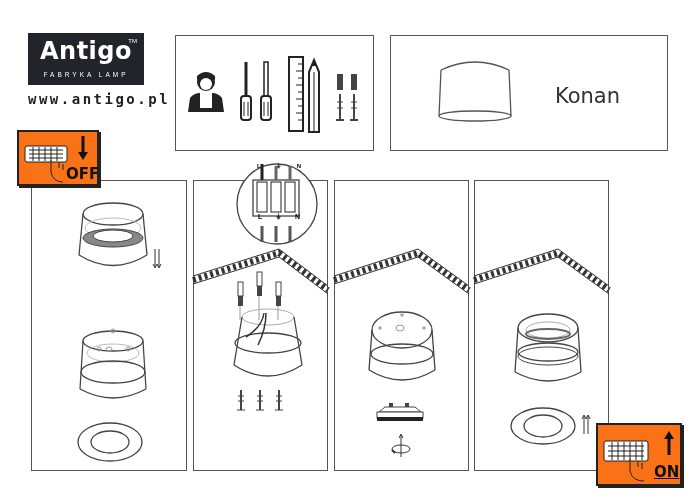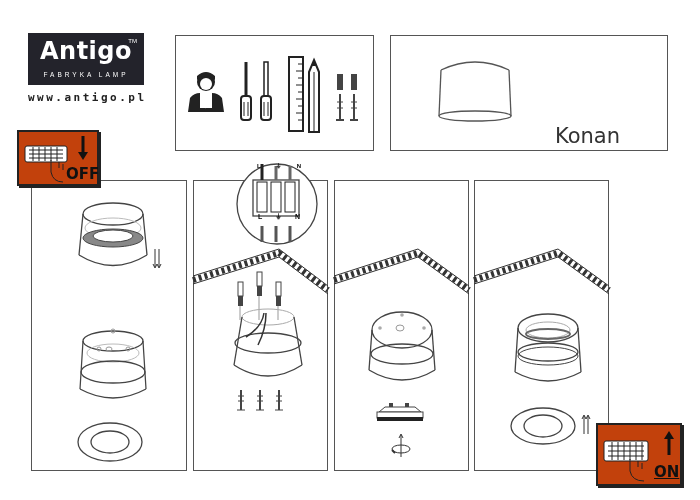--- a/index.html
+++ b/index.html
@@ -3,23 +3,23 @@
 <meta charset="utf-8">
 <style>
   html,body{margin:0;padding:0;background:#fff;}
   body{width:700px;height:500px;position:relative;overflow:hidden;font-family:"Liberation Sans",sans-serif;}
   .abs{position:absolute;}
   .panel{position:absolute;border:1.5px solid #555;box-sizing:border-box;background:#fff;}
   .logo-box{position:absolute;left:28px;top:33px;width:116px;height:52px;background:#23232b;color:#fff;}
   .logo-name{position:absolute;left:0;right:0;top:4px;text-align:center;font-size:24px;font-weight:bold;letter-spacing:0.5px;font-family:"DejaVu Sans",sans-serif;}
   .logo-tm{position:absolute;right:7px;top:5px;font-size:6px;}
   .logo-sub{position:absolute;left:0;right:0;top:38px;text-align:center;font-size:6.5px;letter-spacing:3px;}
-  .logo-url{position:absolute;left:28px;top:91px;width:116px;text-align:center;font-size:11px;letter-spacing:2.5px;font-weight:bold;color:#222;font-family:"DejaVu Sans Mono",monospace;}
-  .model{position:absolute;right:47px;top:48px;font-size:21px;color:#333;font-family:"DejaVu Sans",sans-serif;margin-top:40px;}
-  .badge{position:absolute;background:#c2410c;border:2px solid #222;box-shadow:2px 2px 0 #222;box-sizing:border-box;}
+  .logo-url{position:absolute;left:28px;top:91px;width:116px;text-align:center;font-size:14px;letter-spacing:2.5px;font-weight:bold;color:#222;font-family:"DejaVu Sans Mono",monospace;}
+  .model{position:absolute;right:47px;top:48px;font-size:21px;color:#333;font-family:"DejaVu Sans",sans-serif;}
+  .badge{position:absolute;background:#f97316;border:2px solid #222;box-shadow:2px 2px 0 #222;box-sizing:border-box;}
   .badge-label{position:absolute;font-size:15px;font-weight:bold;color:#111;font-family:"DejaVu Sans",sans-serif;}
   svg{position:absolute;overflow:visible;}
 </style>
 </head>
 <body>
 
 <div class="logo-box">
   <div class="logo-name">Antigo</div>
   <div class="logo-tm">TM</div>
   <div class="logo-sub">FABRYKA LAMP</div>

